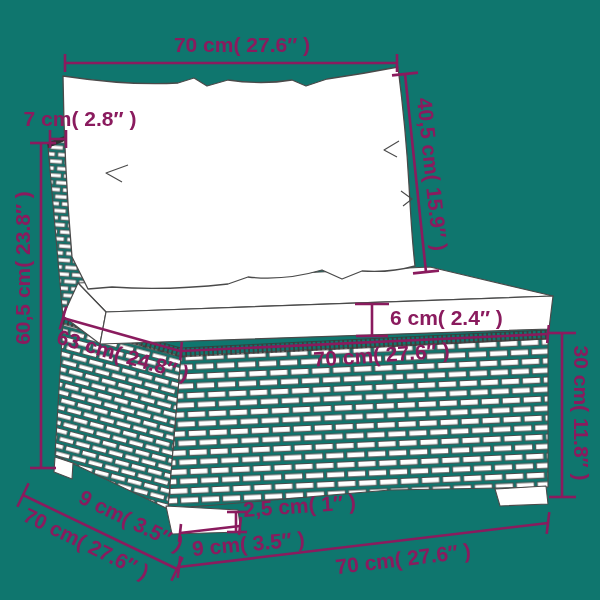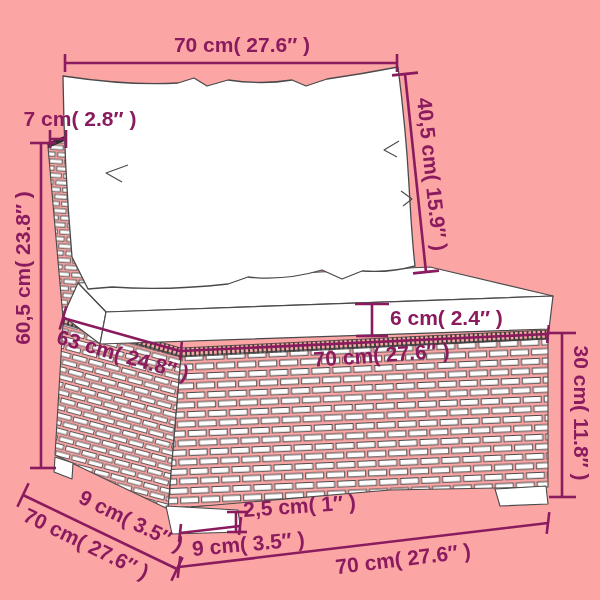--- a/index.html
+++ b/index.html
@@ -1,17 +1,17 @@
 <!DOCTYPE html>
 <html><head>
 <meta charset="utf-8">
 <style>
   html,body{margin:0;padding:0;background:#fff;}
   .stage{
-    position:relative;width:600px;height:600px;background:#fca5a5;overflow:hidden;
+    position:relative;width:600px;height:600px;background:#0f766e;overflow:hidden;
     font-family:"Liberation Sans","DejaVu Sans",sans-serif;
   }
   svg{display:block;}
   .dim-label{
     font-family:"Liberation Sans","DejaVu Sans",sans-serif;
     font-weight:bold;
     font-size:21px;
   }
 </style>
 </head>

